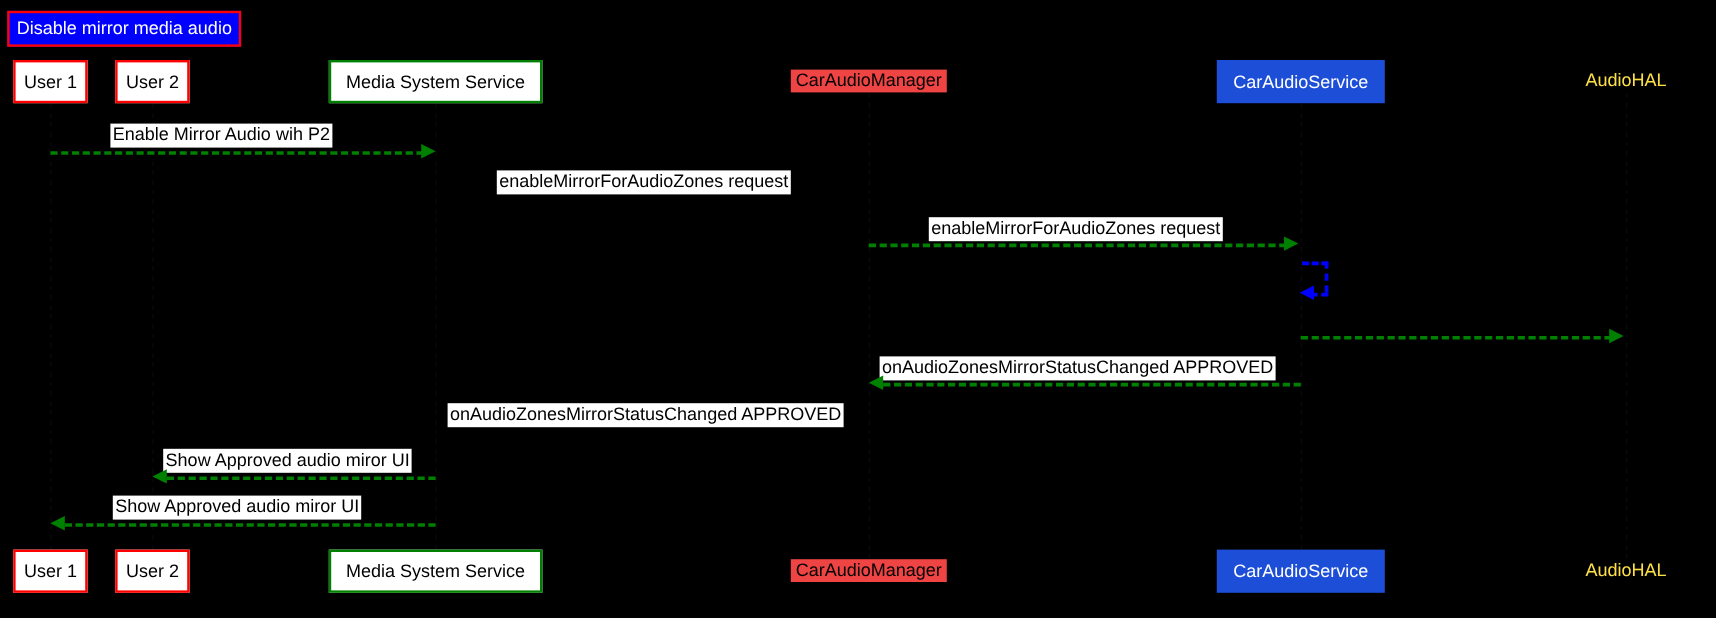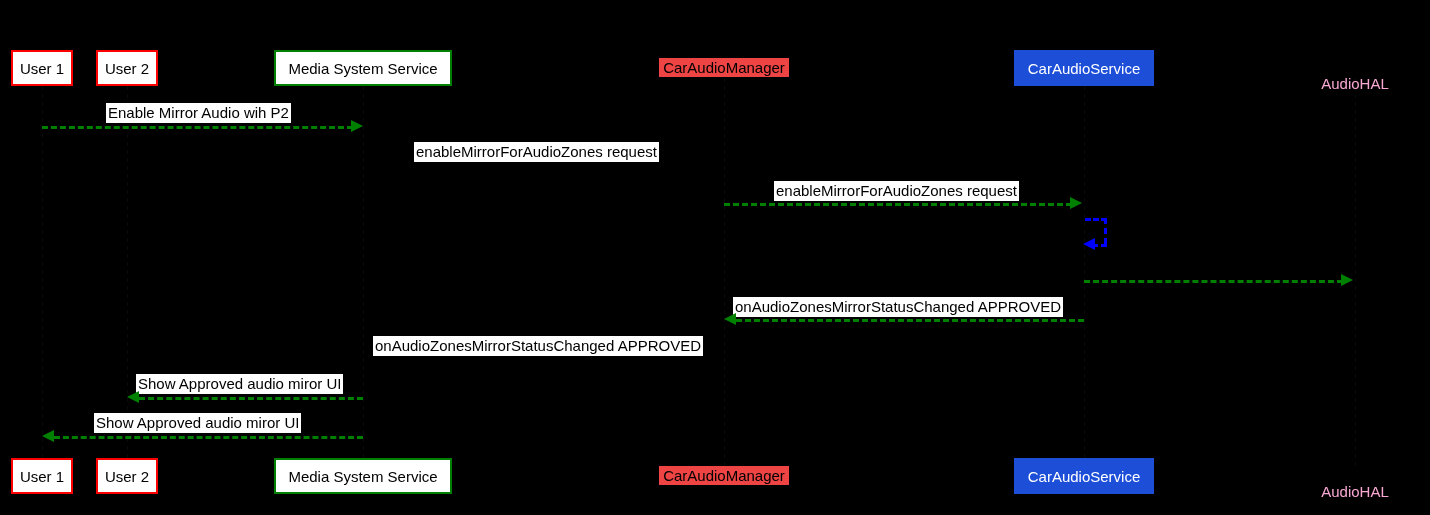--- a/index.html
+++ b/index.html
@@ -42,21 +42,21 @@
     white-space: nowrap;
     box-sizing: border-box;
     display: flex;
     align-items: center;
     justify-content: center;
   }
   .p-red    { border: 2px solid #ff0000; }
   .p-green  { border: 2px solid #008000; }
   .p-plain  { background: #ef4444; color: #000000; border: none; }
   .p-blue   { background: #1d4ed8; color: #ffffff; border: none; }
-  .p-naked  { background: transparent; color: #f9a8d4; border: none; margin-top: 16px; }
+  .p-naked  { background: transparent; color: #fde047; border: none; }
 
   
   .lifeline {
     width: 1px;
     background: repeating-linear-gradient(
       to bottom,
       #0a0a0a 0px, #0a0a0a 4px,
       transparent 4px, transparent 8px
     );
   }
@@ -104,20 +104,21 @@
   .self-loop-side {
     width: 0;
     border-left: 3px dashed #0000ff;
   }
 </style>
 </head>
 <body>
 
 <div id="diagram">
 
+  <div class="abs title-box">Disable mirror media audio</div>
 
   <div class="abs lifeline" style="left:42px;  top:86px;  height:372px;"></div>
   <div class="abs lifeline" style="left:127px; top:86px;  height:372px;"></div>
   <div class="abs lifeline" style="left:363px; top:86px;  height:372px;"></div>
   <div class="abs lifeline" style="left:724px; top:78px;  height:388px;"></div>
   <div class="abs lifeline" style="left:1084px;top:86px;  height:372px;"></div>
   <div class="abs lifeline" style="left:1355px;top:78px;  height:388px;"></div>
 
   <div class="abs participant p-red" style="left:11px;   top:50px; width:62px;  height:36px;">User 1</div>
   <div class="abs participant p-red" style="left:96px;   top:50px; width:62px;  height:36px;">User 2</div>
@@ -126,21 +127,21 @@
   <div class="abs participant p-blue" style="left:1014px; top:50px; width:140px; height:36px;">CarAudioService</div>
   <div class="abs participant p-naked" style="left:1310px; top:58px; width:90px;  height:19px;">AudioHAL</div>
 
   <div class="abs participant p-red" style="left:11px;   top:458px; width:62px;  height:36px;">User 1</div>
   <div class="abs participant p-red" style="left:96px;   top:458px; width:62px;  height:36px;">User 2</div>
   <div class="abs participant p-green" style="left:274px;  top:458px; width:178px; height:36px;">Media System Service</div>
   <div class="abs participant p-plain" style="left:659px;  top:466px; width:130px; height:19px;">CarAudioManager</div>
   <div class="abs participant p-blue" style="left:1014px; top:458px; width:140px; height:36px;">CarAudioService</div>
   <div class="abs participant p-naked" style="left:1310px; top:466px; width:90px;  height:19px;">AudioHAL</div>
 
-  <div class="abs msg-label" style="left:106px; top:103px;">Enable Mirror Audio wih P2</div>
+  <div class="abs msg-label" style="left:92px; top:103px;">Enable Mirror Audio wih P2</div>
   <div class="abs arrow-line" style="left:42px; top:126px; width:311px;"></div>
   <div class="abs arrow-head right" style="left:351px; top:120px;"></div>
 
   <div class="abs msg-label" style="left:414px; top:142px;">enableMirrorForAudioZones request</div>
 
   <div class="abs msg-label" style="left:774px; top:181px;">enableMirrorForAudioZones request</div>
   <div class="abs arrow-line" style="left:724px; top:203px; width:348px;"></div>
   <div class="abs arrow-head right" style="left:1070px; top:197px;"></div>
 
   <div class="abs self-loop-top" style="left:1085px; top:218px; width:22px;"></div>

